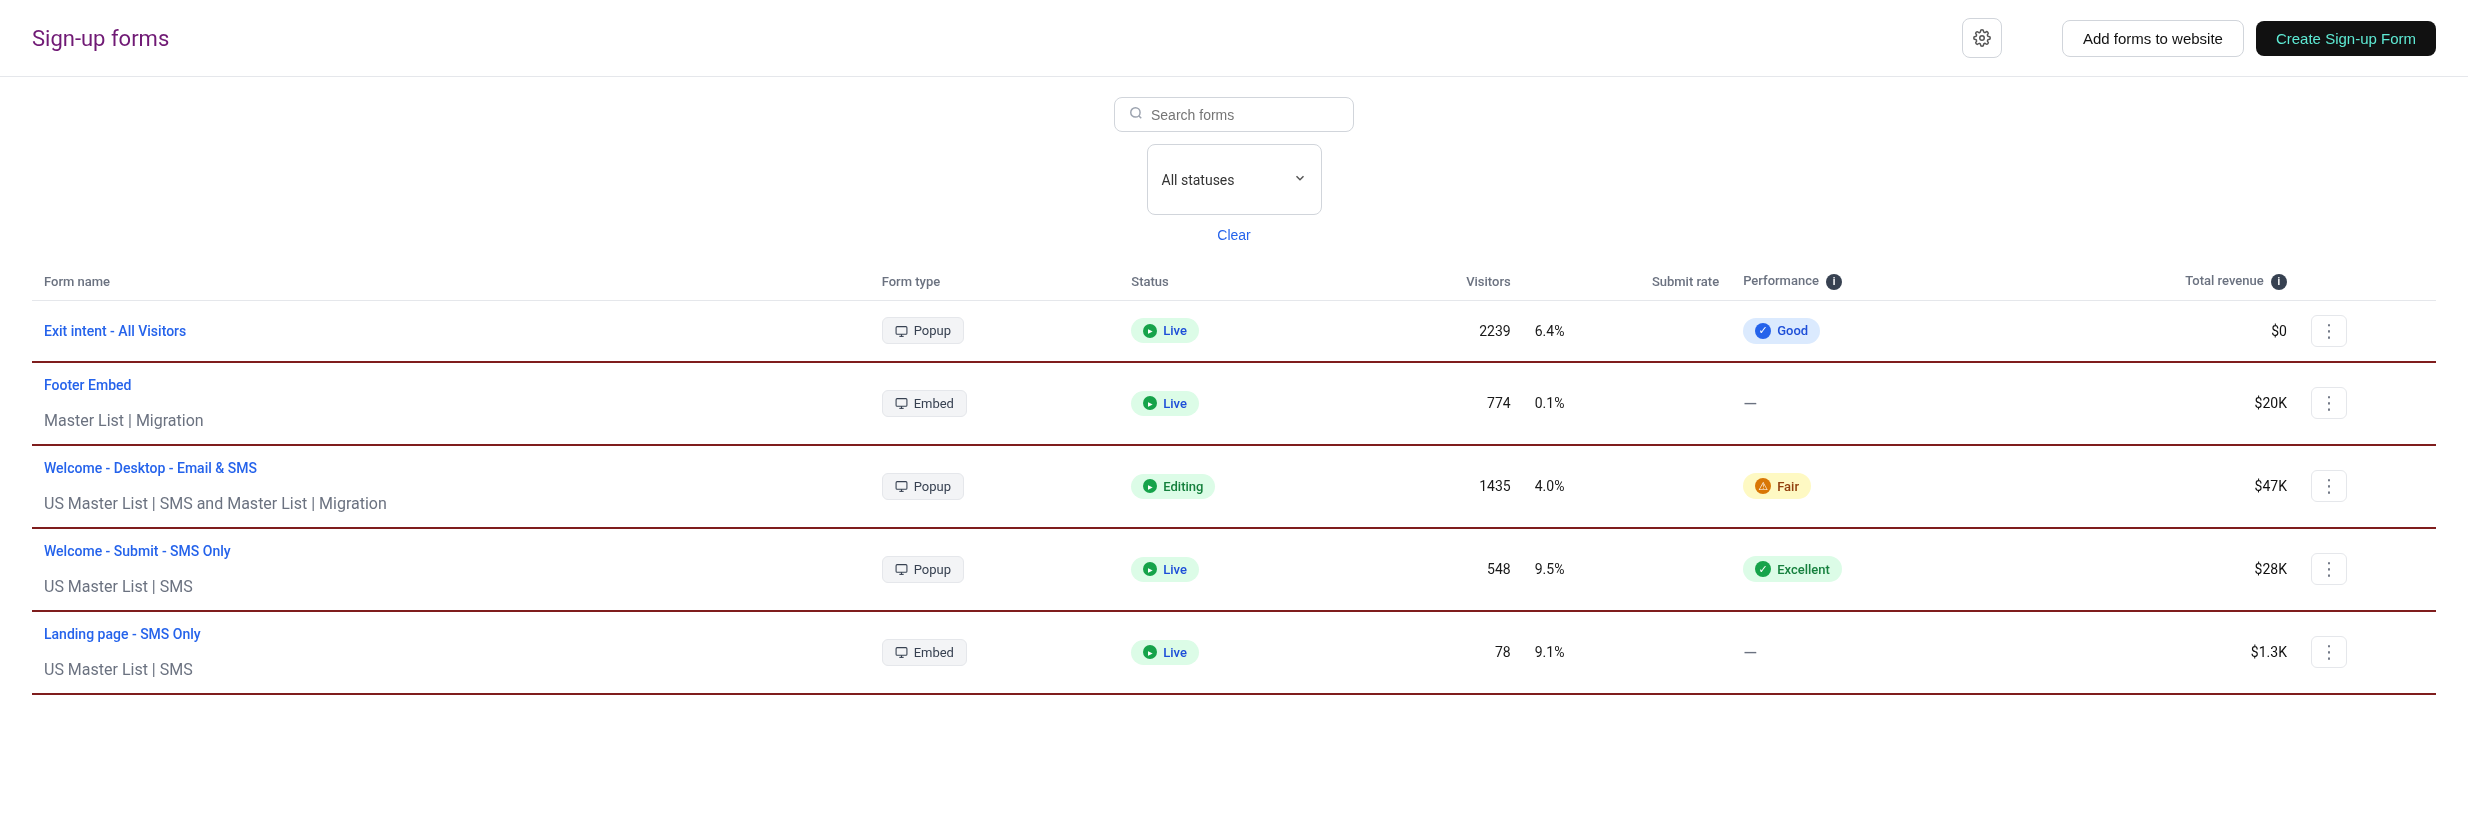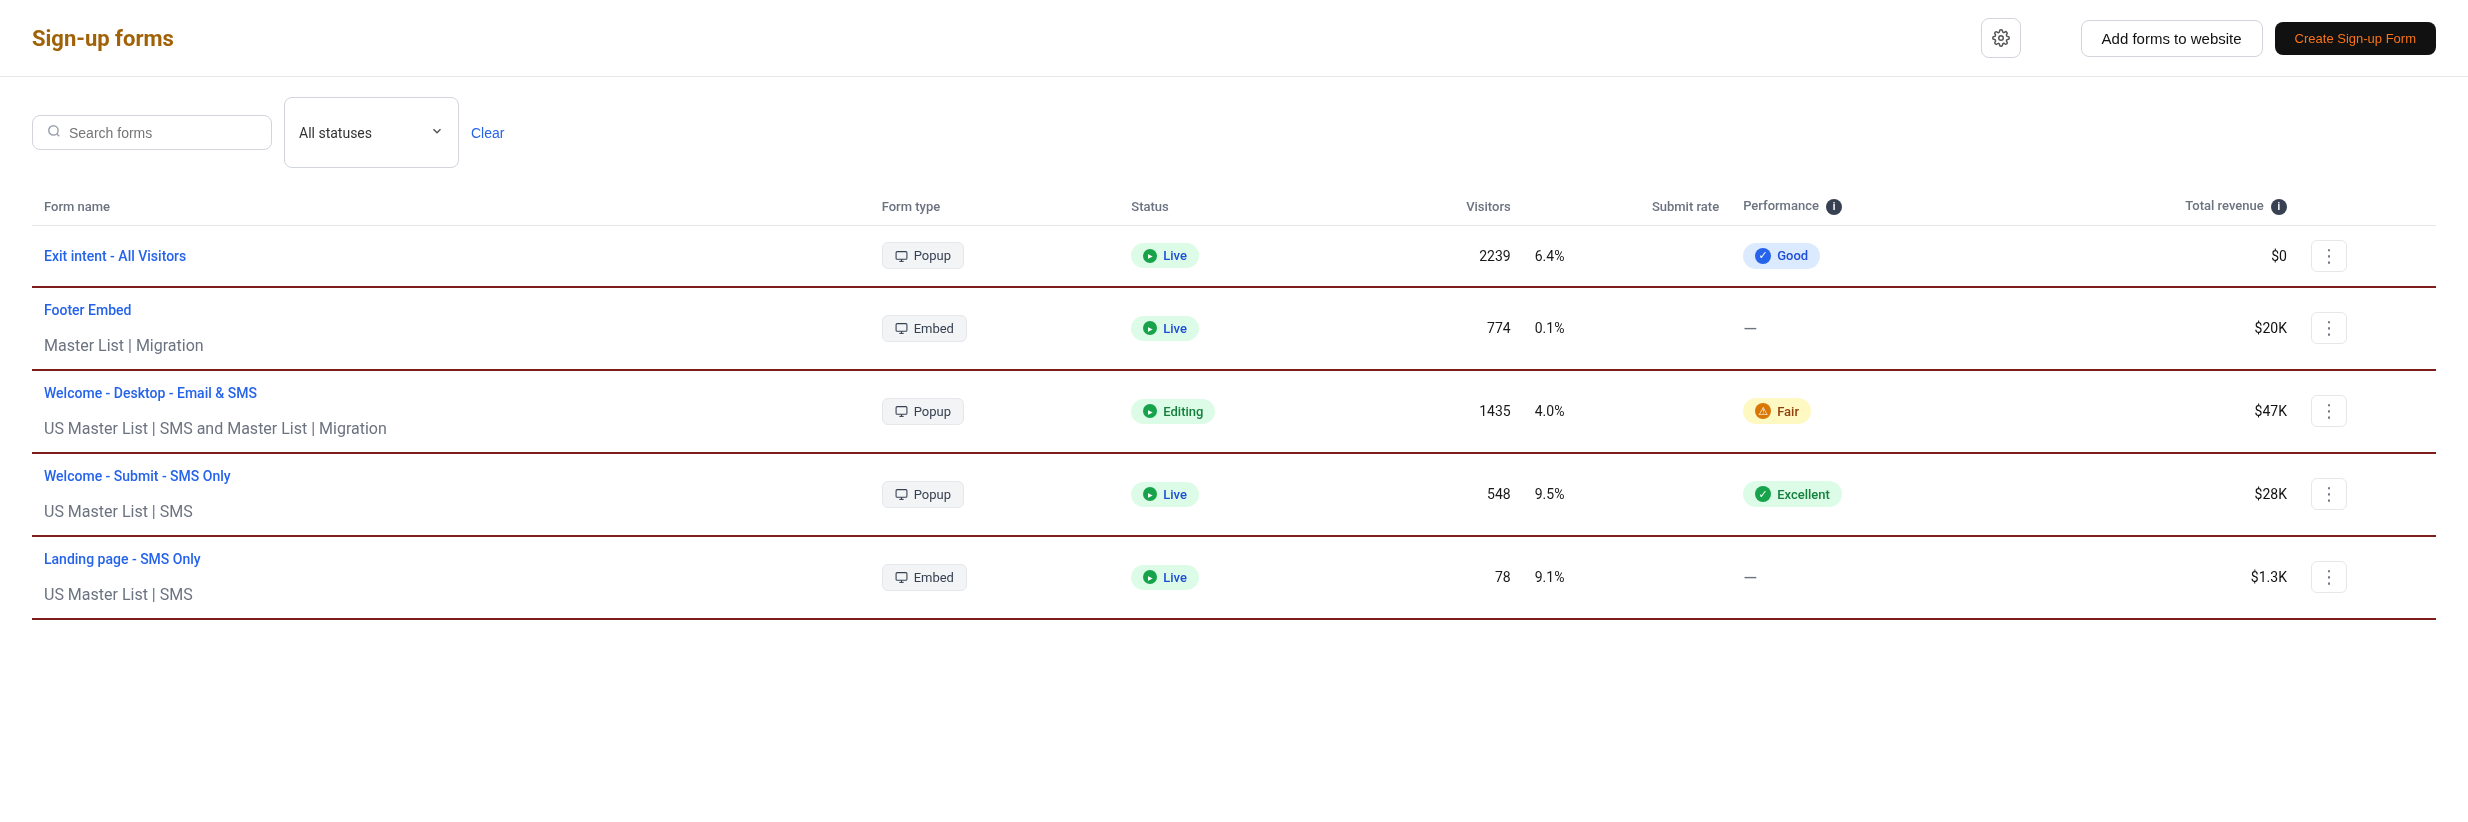--- a/index.html
+++ b/index.html
@@ -13,22 +13,22 @@
     .header {
       display: flex;
       align-items: center;
       justify-content: space-between;
       padding: 18px 32px;
       border-bottom: 1px solid #e5e7eb;
     }
 
     .header-title {
       font-size: 22px;
-      font-weight: 700;
-      color: #a16207;
+      font-weight: 400;
+      color: #701a75;
     }
 
     .header-actions {
       display: flex;
       align-items: center;
       gap: 12px;
     }
 
     .gear-button {
       width: 40px;
@@ -55,30 +55,31 @@
       color: #111;
       margin-left: 48px;
     }
 
     .create-button {
       padding: 9px 20px;
       border: none;
       border-radius: 8px;
       background: #111;
       cursor: pointer;
-      font-size: 13px;
-      font-weight: 500;
-      color: #f97316;
+      font-size: 15px;
+      font-weight: 500;
+      color: #5eead4;
     }
 
     .filters {
       display: flex;
       align-items: center;
       gap: 12px;
       padding: 20px 32px;
+      flex-direction: column;
     }
 
     .search-box {
       display: flex;
       align-items: center;
       gap: 8px;
       border: 1px solid #d1d5db;
       border-radius: 8px;
       padding: 8px 14px;
       width: 240px;

